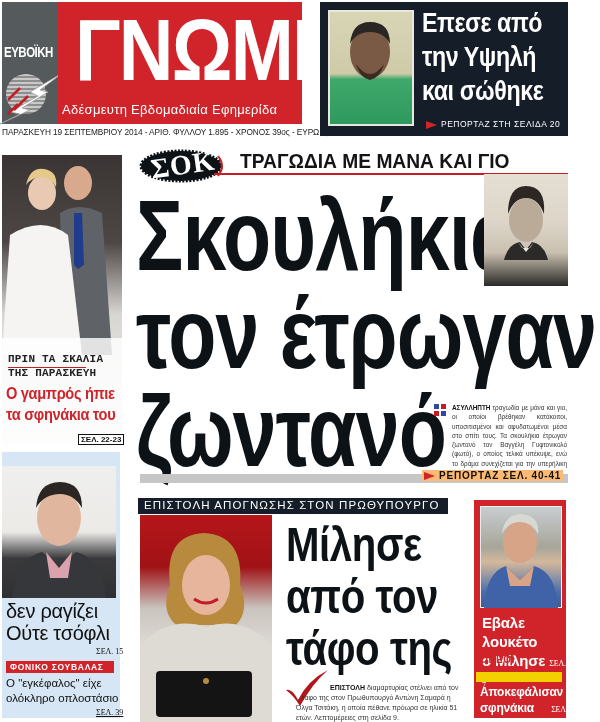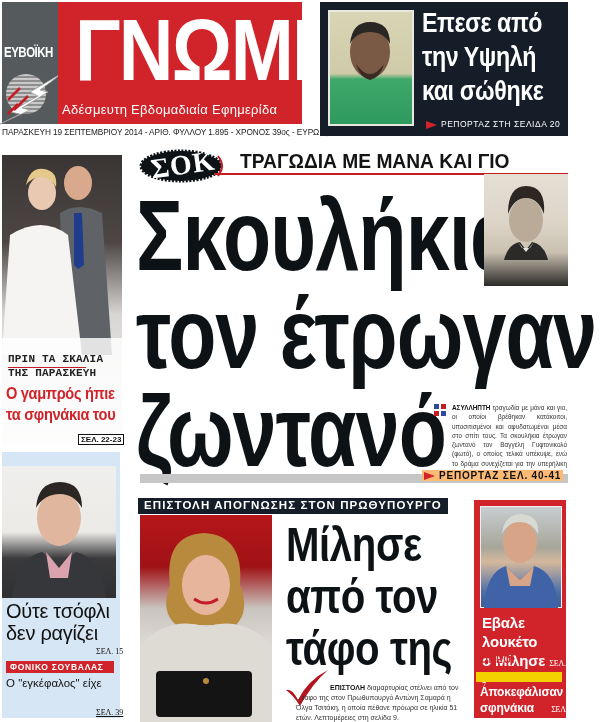--- a/index.html
+++ b/index.html
@@ -50,21 +50,21 @@
   .boy-photo { left: 484px; top: 174px; width: 84px; height: 112px; background: linear-gradient(180deg,#e5dfd4 0%,#dcd4c7 45%,#c9c0b0 70%,#2b2a28 100%); }
   .boy-head { left: 498px; top: 180px; width: 56px; height: 80px; }
   .flag-icon { left: 434px; top: 404px; width: 12px; height: 12px; }
   .body-text { left: 452px; top: 403px; width: 115px; font-size: 6.4px; color: #333; line-height: 9.3px; text-align: justify; }
   .body-text b { color: #111; }
   .report-bar { left: 140px; top: 474px; width: 428px; height: 9px; background: #c6c6c6; }
   .report-label { left: 422px; top: 470px; font-size: 10px; font-weight: bold; color: #111; letter-spacing: 0.8px; white-space: nowrap; background: #fdba74; padding-left: 2px; padding-right: 2px; }
 
   
   .story2-kicker-bg { left: 138px; top: 498px; width: 310px; height: 16px; background: #141d28; }
-  .story2-kicker { left: 144px; top: 499px; width: 313px; font-size: 11.5px; font-weight: bold; color: #fff; letter-spacing: 1.1px; white-space: nowrap; }
+  .story2-kicker { left: 144px; top: 499px; width: 313px; font-size: 11.5px; font-weight: normal; color: #fff; letter-spacing: 1.1px; white-space: nowrap; }
   .woman-photo { left: 140px; top: 515px; width: 132px; height: 207px; background: linear-gradient(180deg,#b5161a 0%,#a01216 25%,#c9c4be 45%,#e6e2de 70%,#d2cdc7 100%); }
   .story2-title { left: 286px; top: 518px; width: 180px; font-size: 49px; font-weight: bold; color: #0d1217; line-height: 52px; letter-spacing: -0.5px; transform: scaleX(0.82); transform-origin: left; white-space: nowrap; }
   .check-icon { left: 284px; top: 668px; width: 46px; height: 38px; }
   .story2-body { left: 296px; top: 683px; width: 170px; font-size: 7px; color: #333; line-height: 10px; text-indent: 34px; }
   .story2-body b { color: #111; }
 
   
   .redbox { left: 474px; top: 500px; width: 92px; height: 218px; background: #d0232a; }
   .makis-photo { left: 480px; top: 506px; width: 82px; height: 102px; background: linear-gradient(180deg,#c8cdd0 0%,#a7a69a 40%,#d4b89c 55%,#4b6ea8 85%,#3b5b92 100%); border: 1px solid #f2f2f2; }
   .makis-title { left: 482px; top: 613px; width: 84px; font-size: 15px; font-weight: bold; color: #fff; line-height: 19px; letter-spacing: -0.2px; }
@@ -127,28 +127,29 @@
 
 <div class="abs bluebox"></div>
 <div class="abs man-photo"></div>
 <svg class="abs" style="left:2px;top:466px;width:114px;height:132px;" viewBox="0 0 114 132">
   <ellipse cx="57" cy="52" rx="22" ry="28" fill="#e0b79e"></ellipse>
   <path d="M34 42 Q36 16 58 16 Q80 16 80 42 Q72 28 58 28 Q42 28 34 42 Z" fill="#2b2624"></path>
   <path d="M10 132 Q14 92 40 86 L57 100 L74 86 Q100 92 104 132 Z" fill="#35373a"></path>
   <path d="M44 86 L57 102 L70 86 L66 112 L48 112 Z" fill="#d9a2ad"></path>
 </svg>
 <div class="abs man-title">
+  <div>δεν ραγίζει</div>
   <div>Ούτε τσόφλι</div>
-  <div>δεν ραγίζει</div>
 </div>
 <div class="abs ref-small" style="left:96px;top:647px;">ΣΕΛ. 15</div>
 <div class="abs red-strip"></div>
 <div class="abs red-strip-label">ΦΟΝΙΚΟ ΣΟΥΒΑΛΑΣ</div>
 <div class="abs small-title">
   <div>Ο "εγκέφαλος" είχε</div>
+  <div>ολόκληρο οπλοστάσιο</div>
 </div>
 <div class="abs ref-small" style="left:96px;top:708px;text-decoration:underline;">ΣΕΛ. 39</div>
 
 <svg class="abs sok-badge" viewBox="0 0 86 36">
   <ellipse cx="43" cy="18" rx="40" ry="15" fill="#0d1217" stroke="#0d1217" stroke-width="3" stroke-dasharray="2 1.5"></ellipse>
   <path d="M80 8 Q88 18 80 28" stroke="#c41e24" stroke-width="2" fill="none"></path>
 </svg>
 <div class="abs sok-text">ΣΟΚ</div>
 <div class="abs kicker-main">ΤΡΑΓΩΔΙΑ ΜΕ ΜΑΝΑ ΚΑΙ ΓΙΟ</div>
 <div class="abs kicker-rule"></div>

